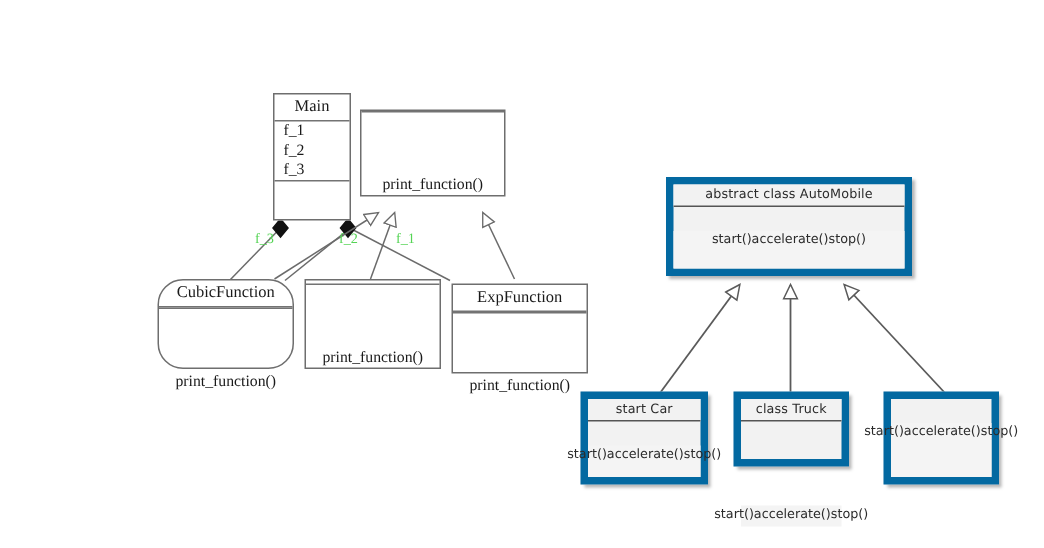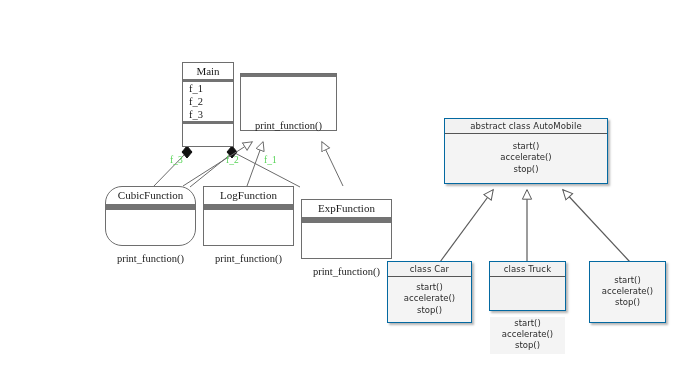--- a/index.html
+++ b/index.html
@@ -32,21 +32,21 @@
     position: absolute;
     box-sizing: border-box;
     border: 1px solid #6e6e6e;
     background: #ffffff;
     display: flex;
     flex-direction: column;
     z-index: 3;
   }
   .uml-box .compartment {
     box-sizing: border-box;
-    border-bottom: 3px solid #737373;
+    border-bottom: 1px solid #737373;
     display: flex;
     flex-direction: column;
     justify-content: center;
   }
   .uml-box .compartment:last-child {
     border-bottom: none;
     margin-top: 42px;
   }
   .uml-title {
     text-align: center;
@@ -66,21 +66,21 @@
     white-space: nowrap;
   }
   .uml-line.center {
     text-align: center;
   }
 
   
   .sk-box {
     position: absolute;
     box-sizing: border-box;
-    border: 1px solid #0369a1;
+    border: 5px solid #0369a1;
     background: #f2f2f2;
     box-shadow: 2px 2px 2px rgba(120,120,120,0.55);
     display: flex;
     flex-direction: column;
     z-index: 3;
   }
   .sk-title {
     box-sizing: border-box;
     border-bottom: 1px solid #555555;
     text-align: center;
@@ -88,25 +88,24 @@
     font-size: 8.5px;
     letter-spacing: 0.1px;
     color: #2b2b2b;
     padding: 2px 4px 2px 4px;
     background: #f2f2f2;
     white-space: nowrap;
   }
   .sk-body {
     flex: 1;
     display: flex;
-    flex-direction: column;
     justify-content: center;
-    align-items: center;
     padding: 1px 0 2px 0;
     background: #f4f4f4;
+    margin-top: 16px;
   }
   .sk-line {
     font-family: "DejaVu Sans", sans-serif;
     font-size: 8.5px;
     color: #2b2b2b;
     line-height: 1.32;
     text-align: center;
     white-space: nowrap;
   }
 
@@ -184,30 +183,27 @@
     <div class="compartment" style="height:20px;">
       <div class="uml-title">CubicFunction</div>
     </div>
     <div class="compartment" style="height:18px;"></div>
     <div class="compartment" style="height:22px;">
       <div class="uml-line center">print_function()</div>
     </div>
   </div>
 
   <div class="uml-box" style="left:203px; top:186px; width:91px; height:60px;">
-    <div class="compartment" style="height:20px;">
-      <div class="uml-title">LogFunction</div>
-    </div>
     <div class="compartment" style="height:18px;"></div>
     <div class="compartment" style="height:22px;">
       <div class="uml-line center">print_function()</div>
     </div>
   </div>
 
-  <div class="uml-box" style="left:301px; top:199px; width:91px; height:60px;">
+  <div class="uml-box" style="left:301px; top:189px; width:91px; height:60px;">
     <div class="compartment" style="height:20px;">
       <div class="uml-title">ExpFunction</div>
     </div>
     <div class="compartment" style="height:18px;"></div>
     <div class="compartment" style="height:22px;">
       <div class="uml-line center">print_function()</div>
     </div>
   </div>
 
   <div class="edge-label" style="left:170px; top:155px;">f_3</div>
@@ -217,21 +213,21 @@
   <div class="sk-box" style="left:444px; top:118px; width:164px; height:66px;">
     <div class="sk-title">abstract class AutoMobile</div>
     <div class="sk-body">
       <div class="sk-line">start()</div>
       <div class="sk-line">accelerate()</div>
       <div class="sk-line">stop()</div>
     </div>
   </div>
 
   <div class="sk-box" style="left:387px; top:261px; width:85px; height:62px;">
-    <div class="sk-title">class Car</div>
+    <div class="sk-title">start Car</div>
     <div class="sk-body">
       <div class="sk-line">start()</div>
       <div class="sk-line">accelerate()</div>
       <div class="sk-line">stop()</div>
     </div>
   </div>
 
   <div class="sk-box" style="left:489px; top:261px; width:77px; height:50px;gap:40px;">
     <div class="sk-title">class Truck</div>
     <div class="sk-body">

